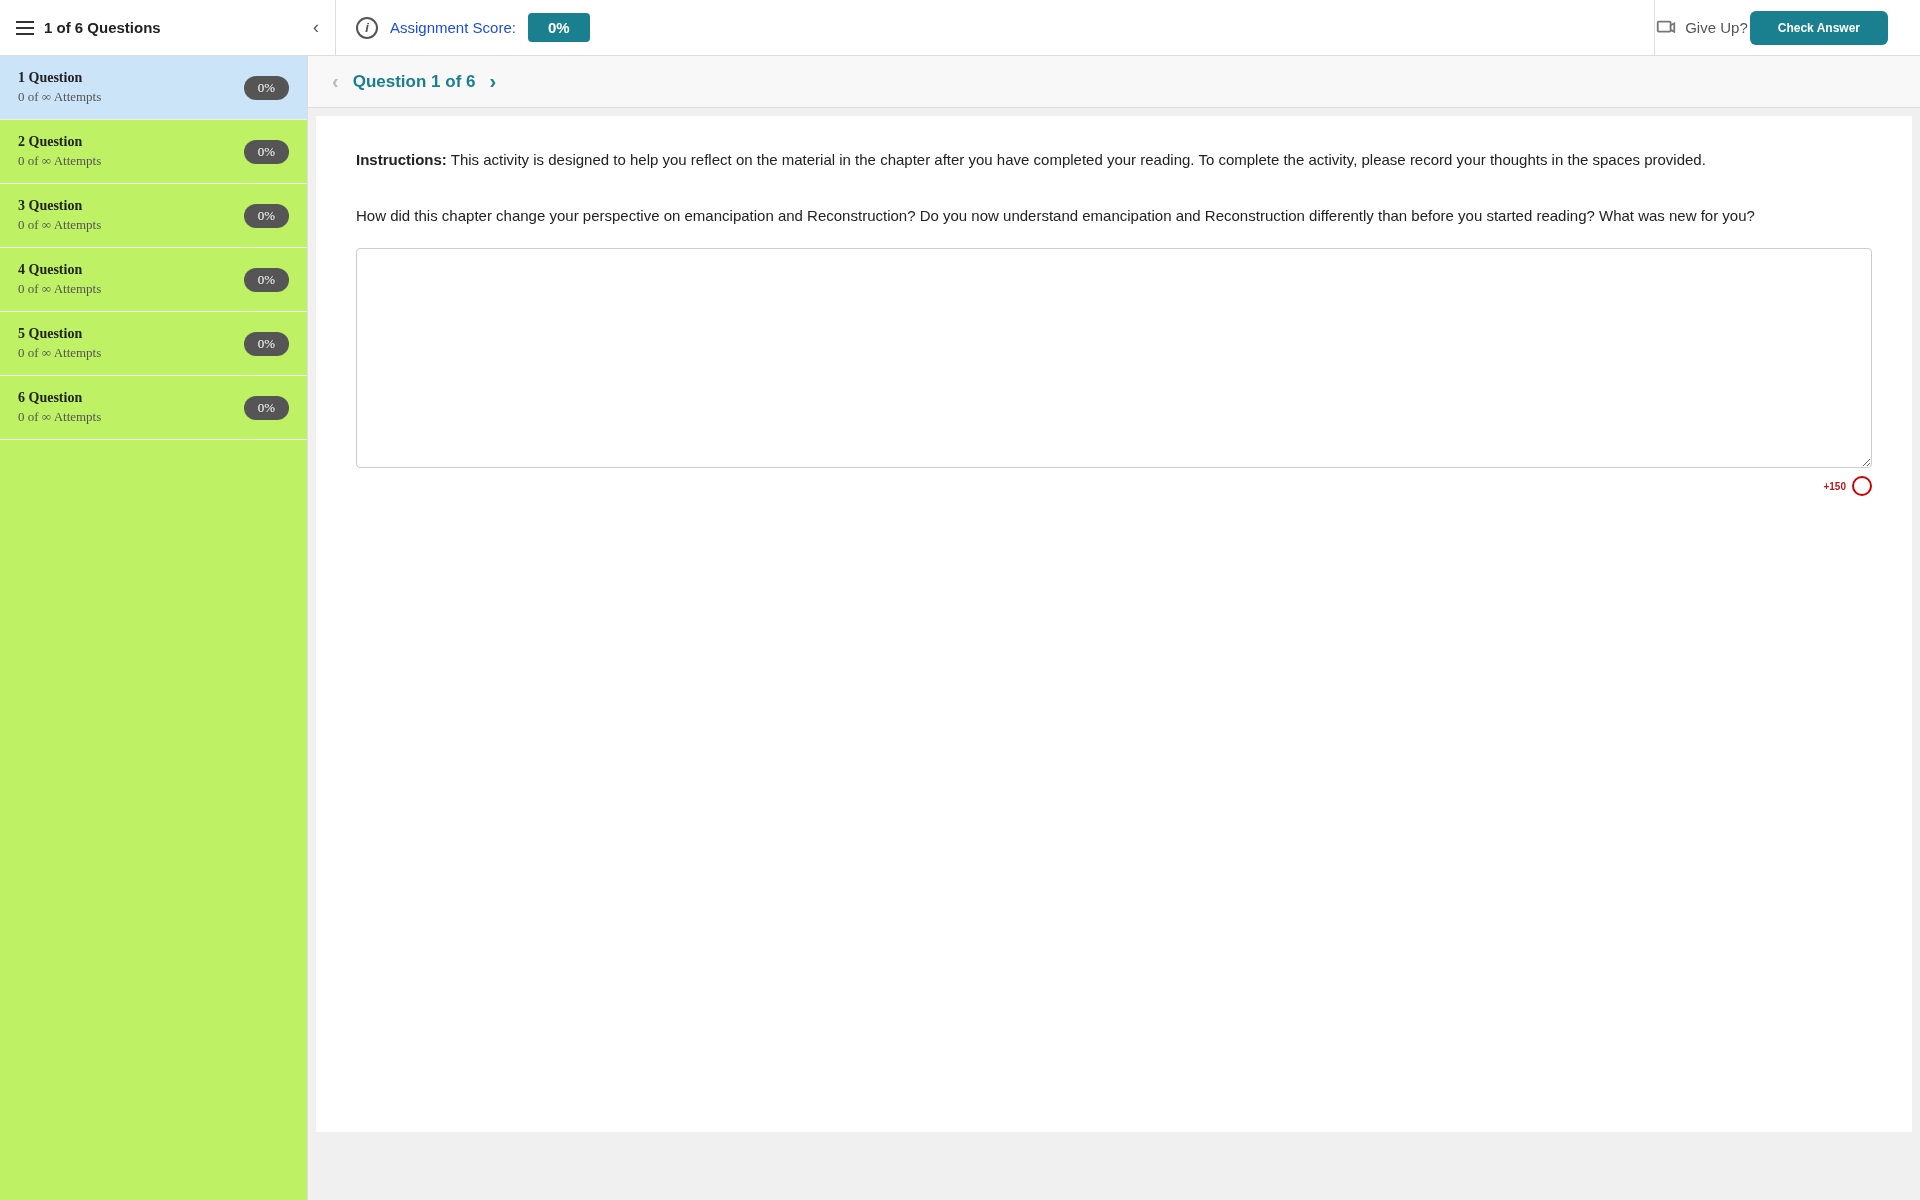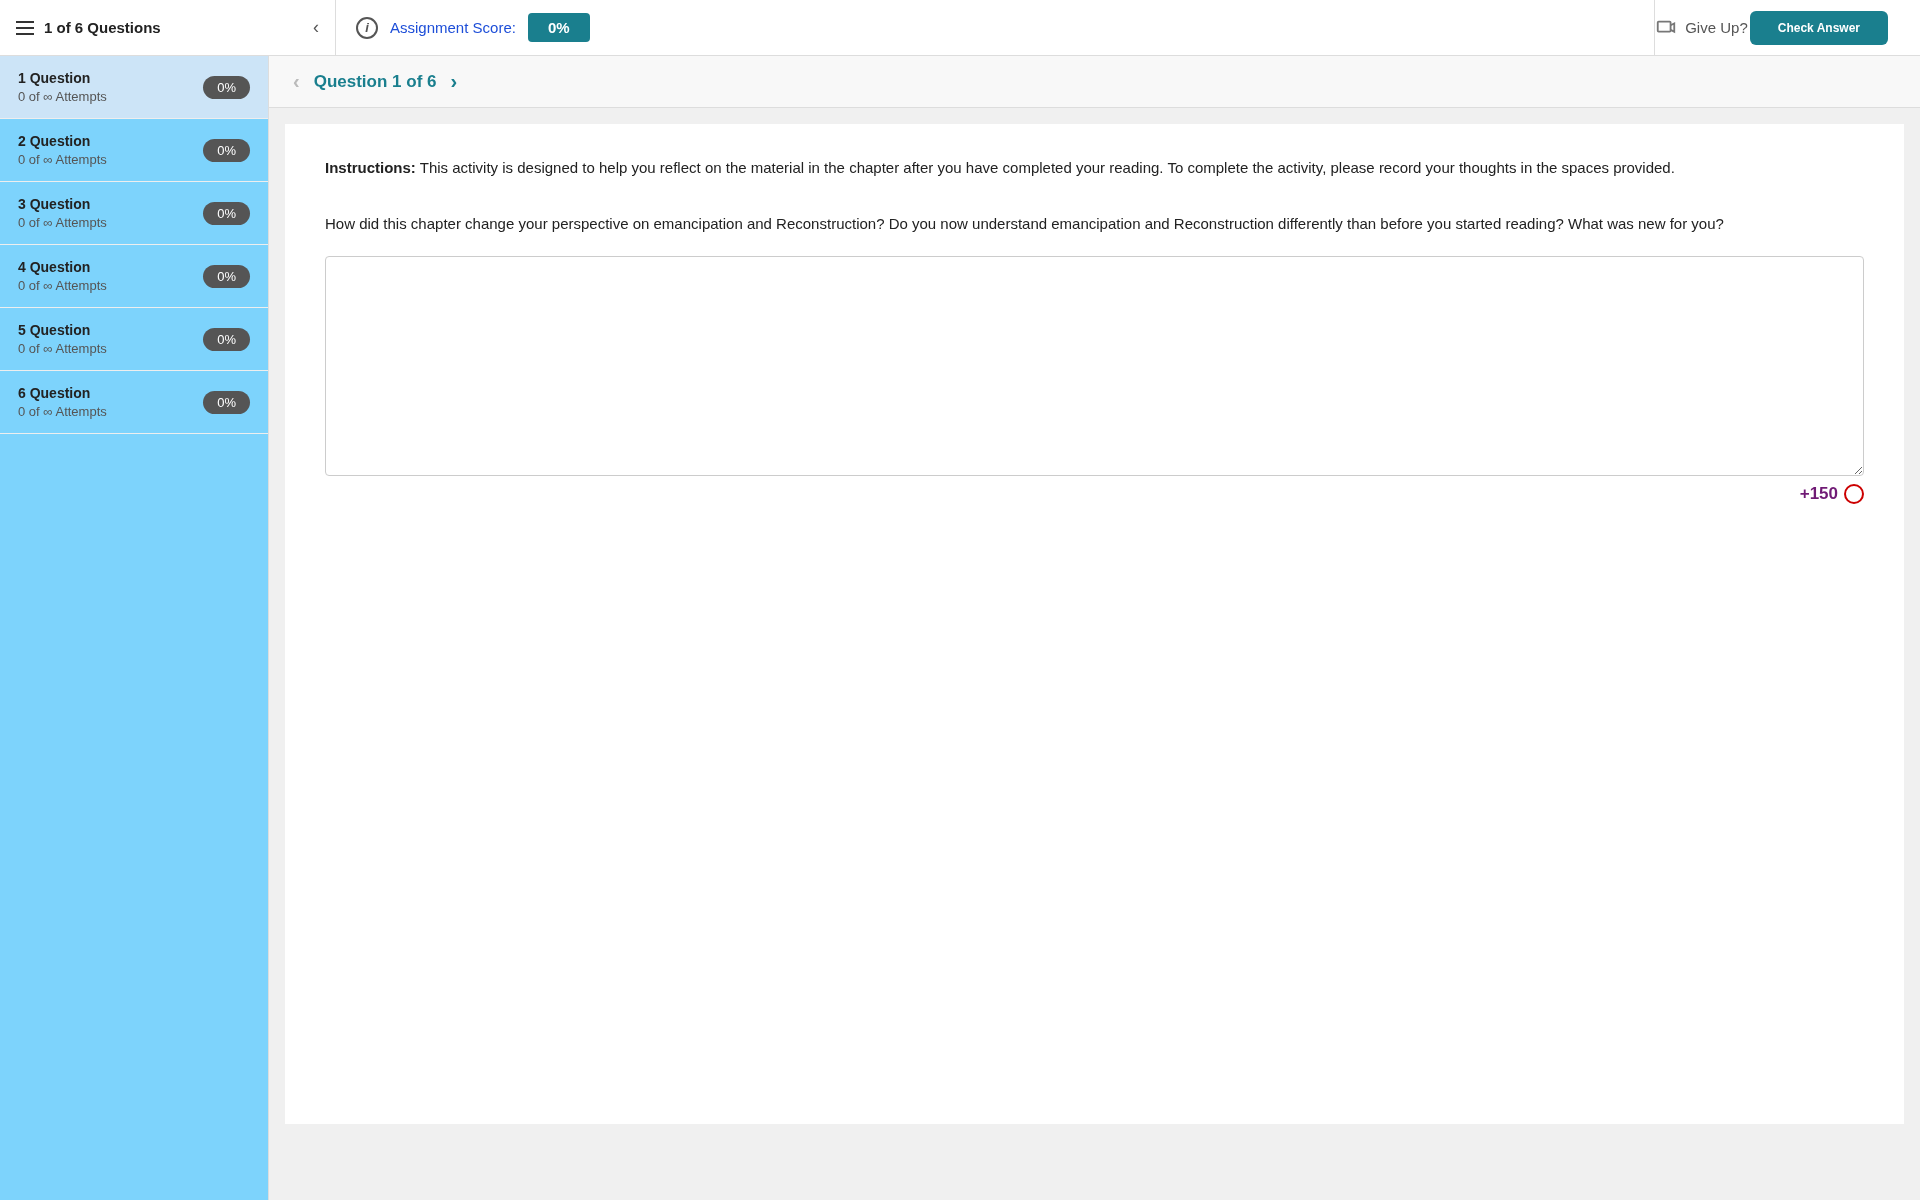--- a/index.html
+++ b/index.html
@@ -124,25 +124,26 @@
 
     
     .main-layout {
       display: flex;
       flex: 1;
       overflow: hidden;
     }
 
     
     .sidebar {
-      width: 269px;
-      background: #7dd3fc;
+      width: 308px;
+      background: #bef264;
       border-right: 1px solid #ddd;
       overflow-y: auto;
       flex-shrink: 0;
+      font-family: Liberation Serif, serif;
     }
     .sidebar-item {
       padding: 14px 18px;
       border-bottom: 1px solid #eee;
       cursor: pointer;
       display: flex;
       align-items: center;
       justify-content: space-between;
     }
     .sidebar-item.active {
@@ -200,21 +201,21 @@
     .question-label {
       font-size: 17px;
       font-weight: 700;
       color: #1a7f8e;
     }
 
     
     .question-content {
       flex: 1;
       background: #fff;
-      margin: 16px;
+      margin: 8px;
       padding: 32px 40px;
     }
     .instructions-block {
       font-size: 15px;
       line-height: 1.6;
       color: #222;
       margin-bottom: 32px;
     }
     .instructions-label {
       font-weight: 700;
@@ -237,22 +238,22 @@
     }
     .char-counter-row {
       display: flex;
       justify-content: flex-end;
       align-items: center;
       gap: 6px;
       margin-top: 4px;
       margin-bottom: 24px;
     }
     .char-counter-text {
-      font-size: 17px;
-      color: #701a75;
+      font-size: 10px;
+      color: #b91c1c;
       font-weight: 600;
     }
     .char-counter-circle {
       width: 20px;
       height: 20px;
       border-radius: 50%;
       border: 2px solid #c00;
       display: inline-block;
     }
     .credit-note {

